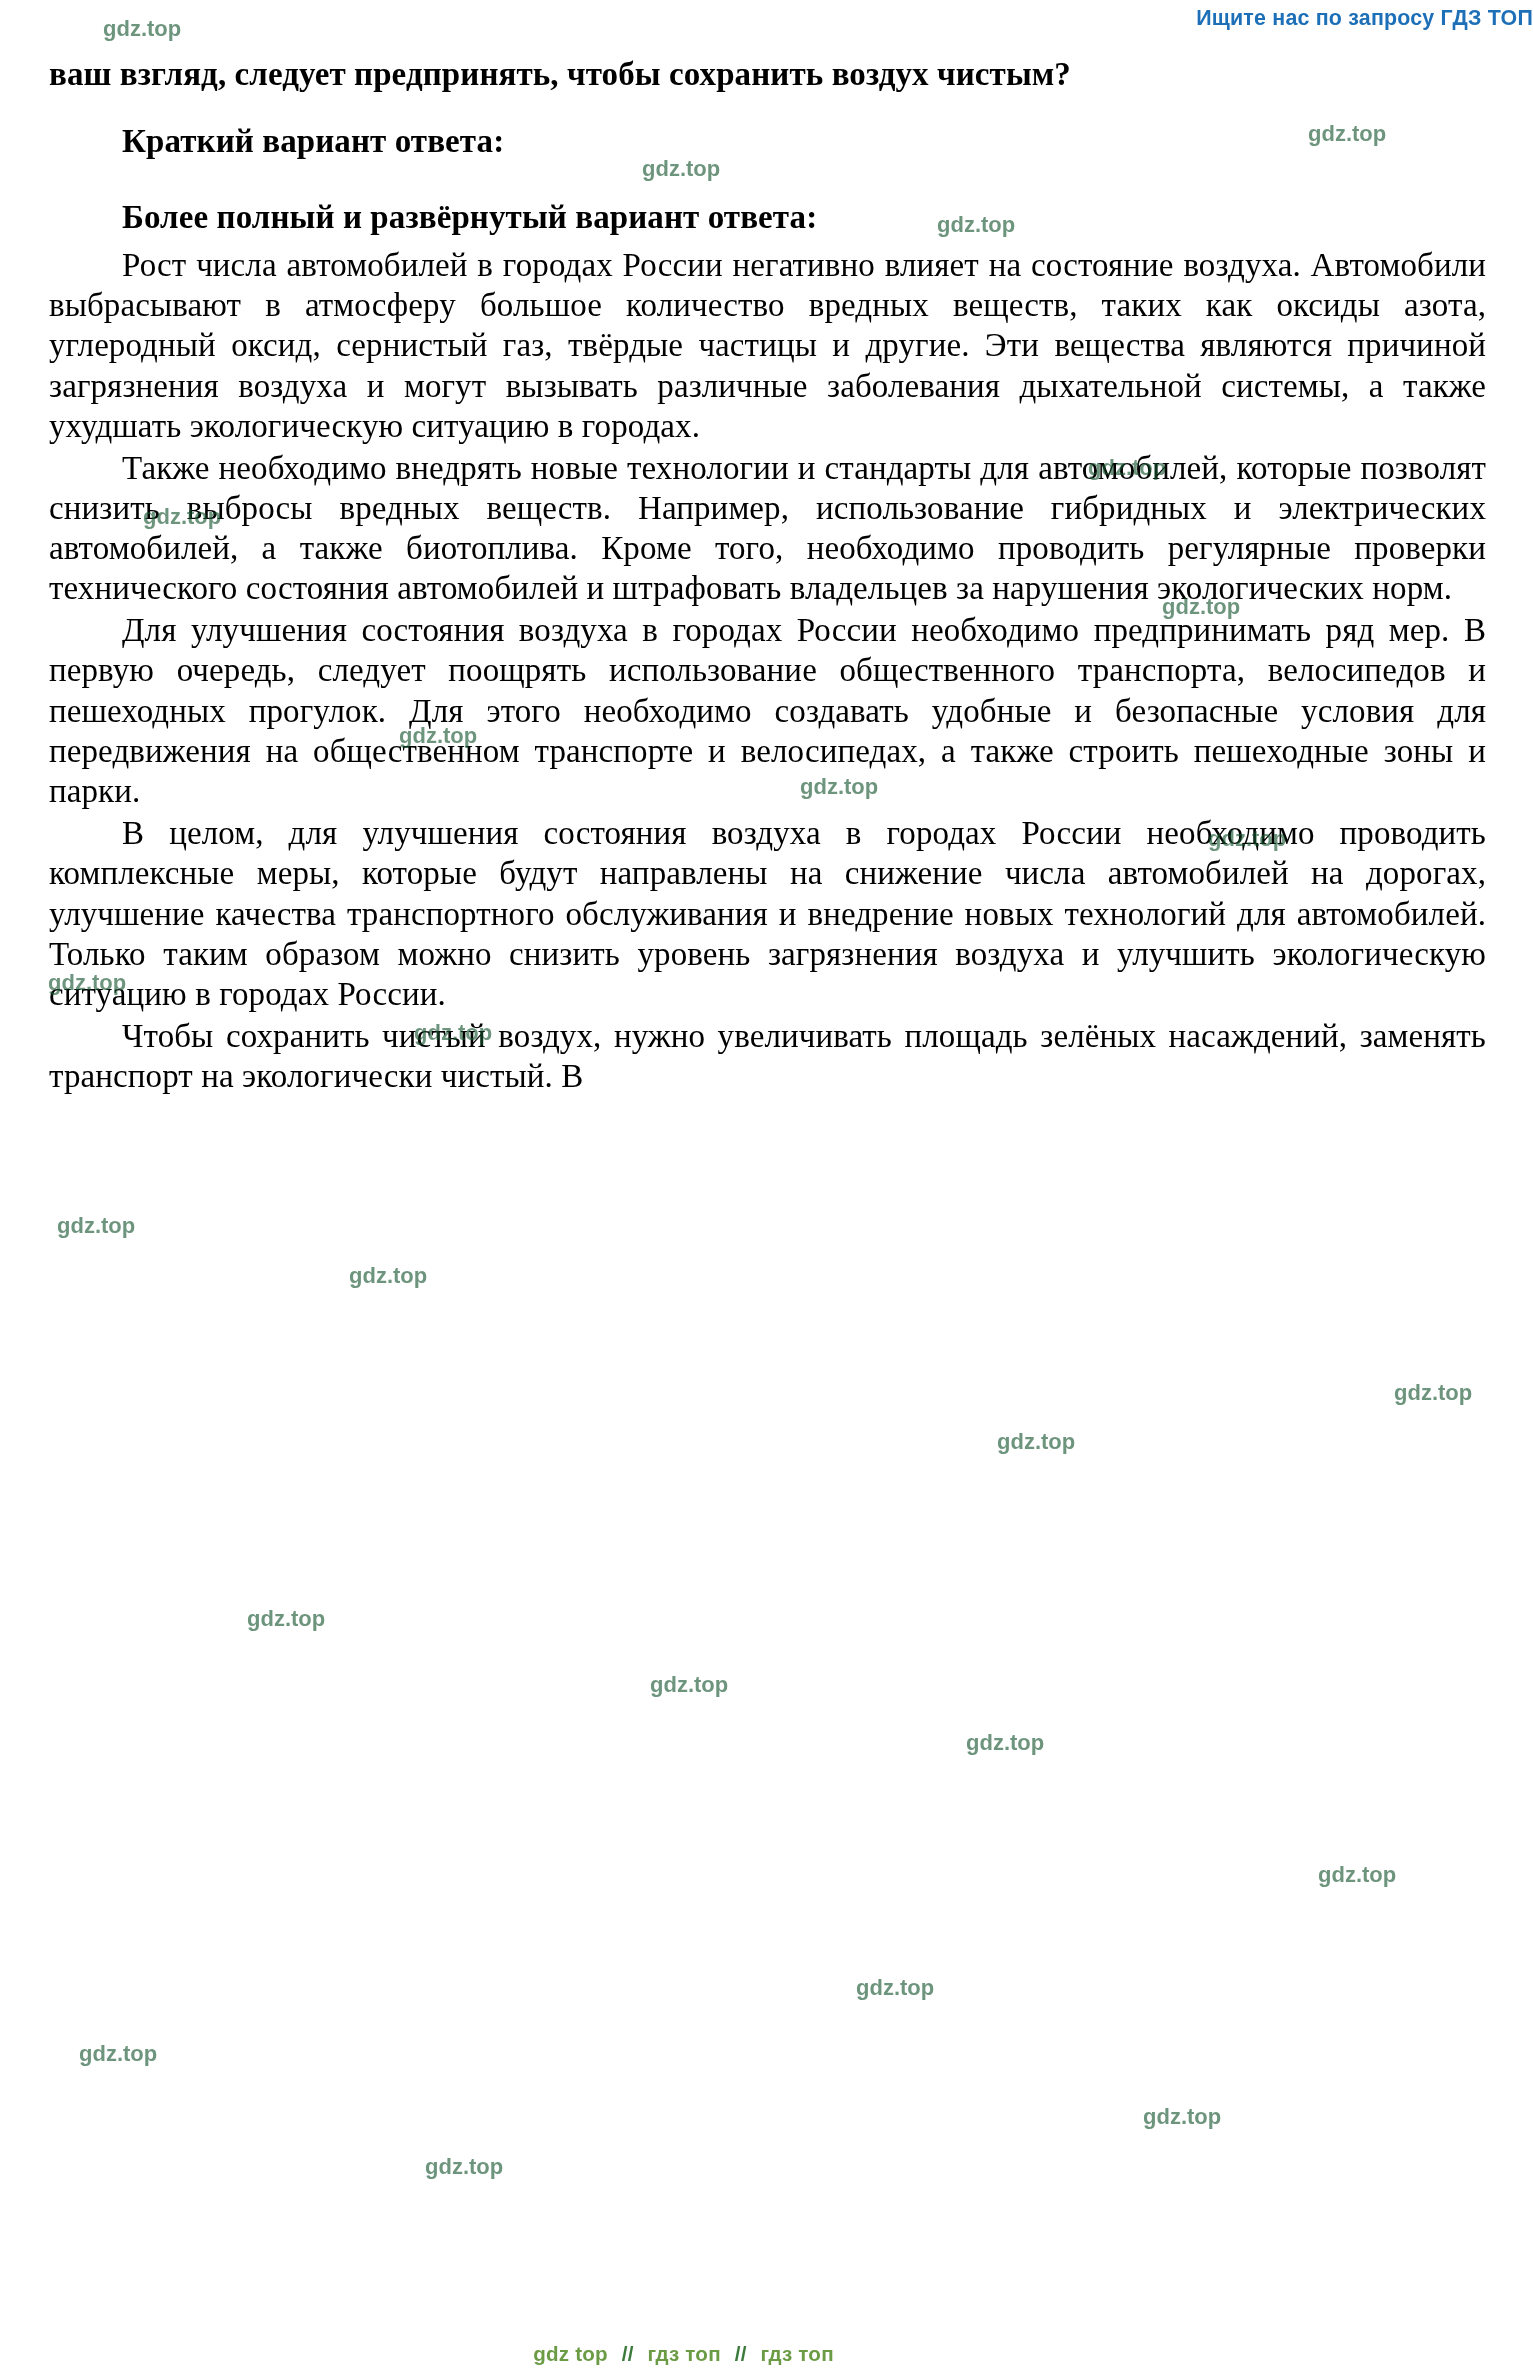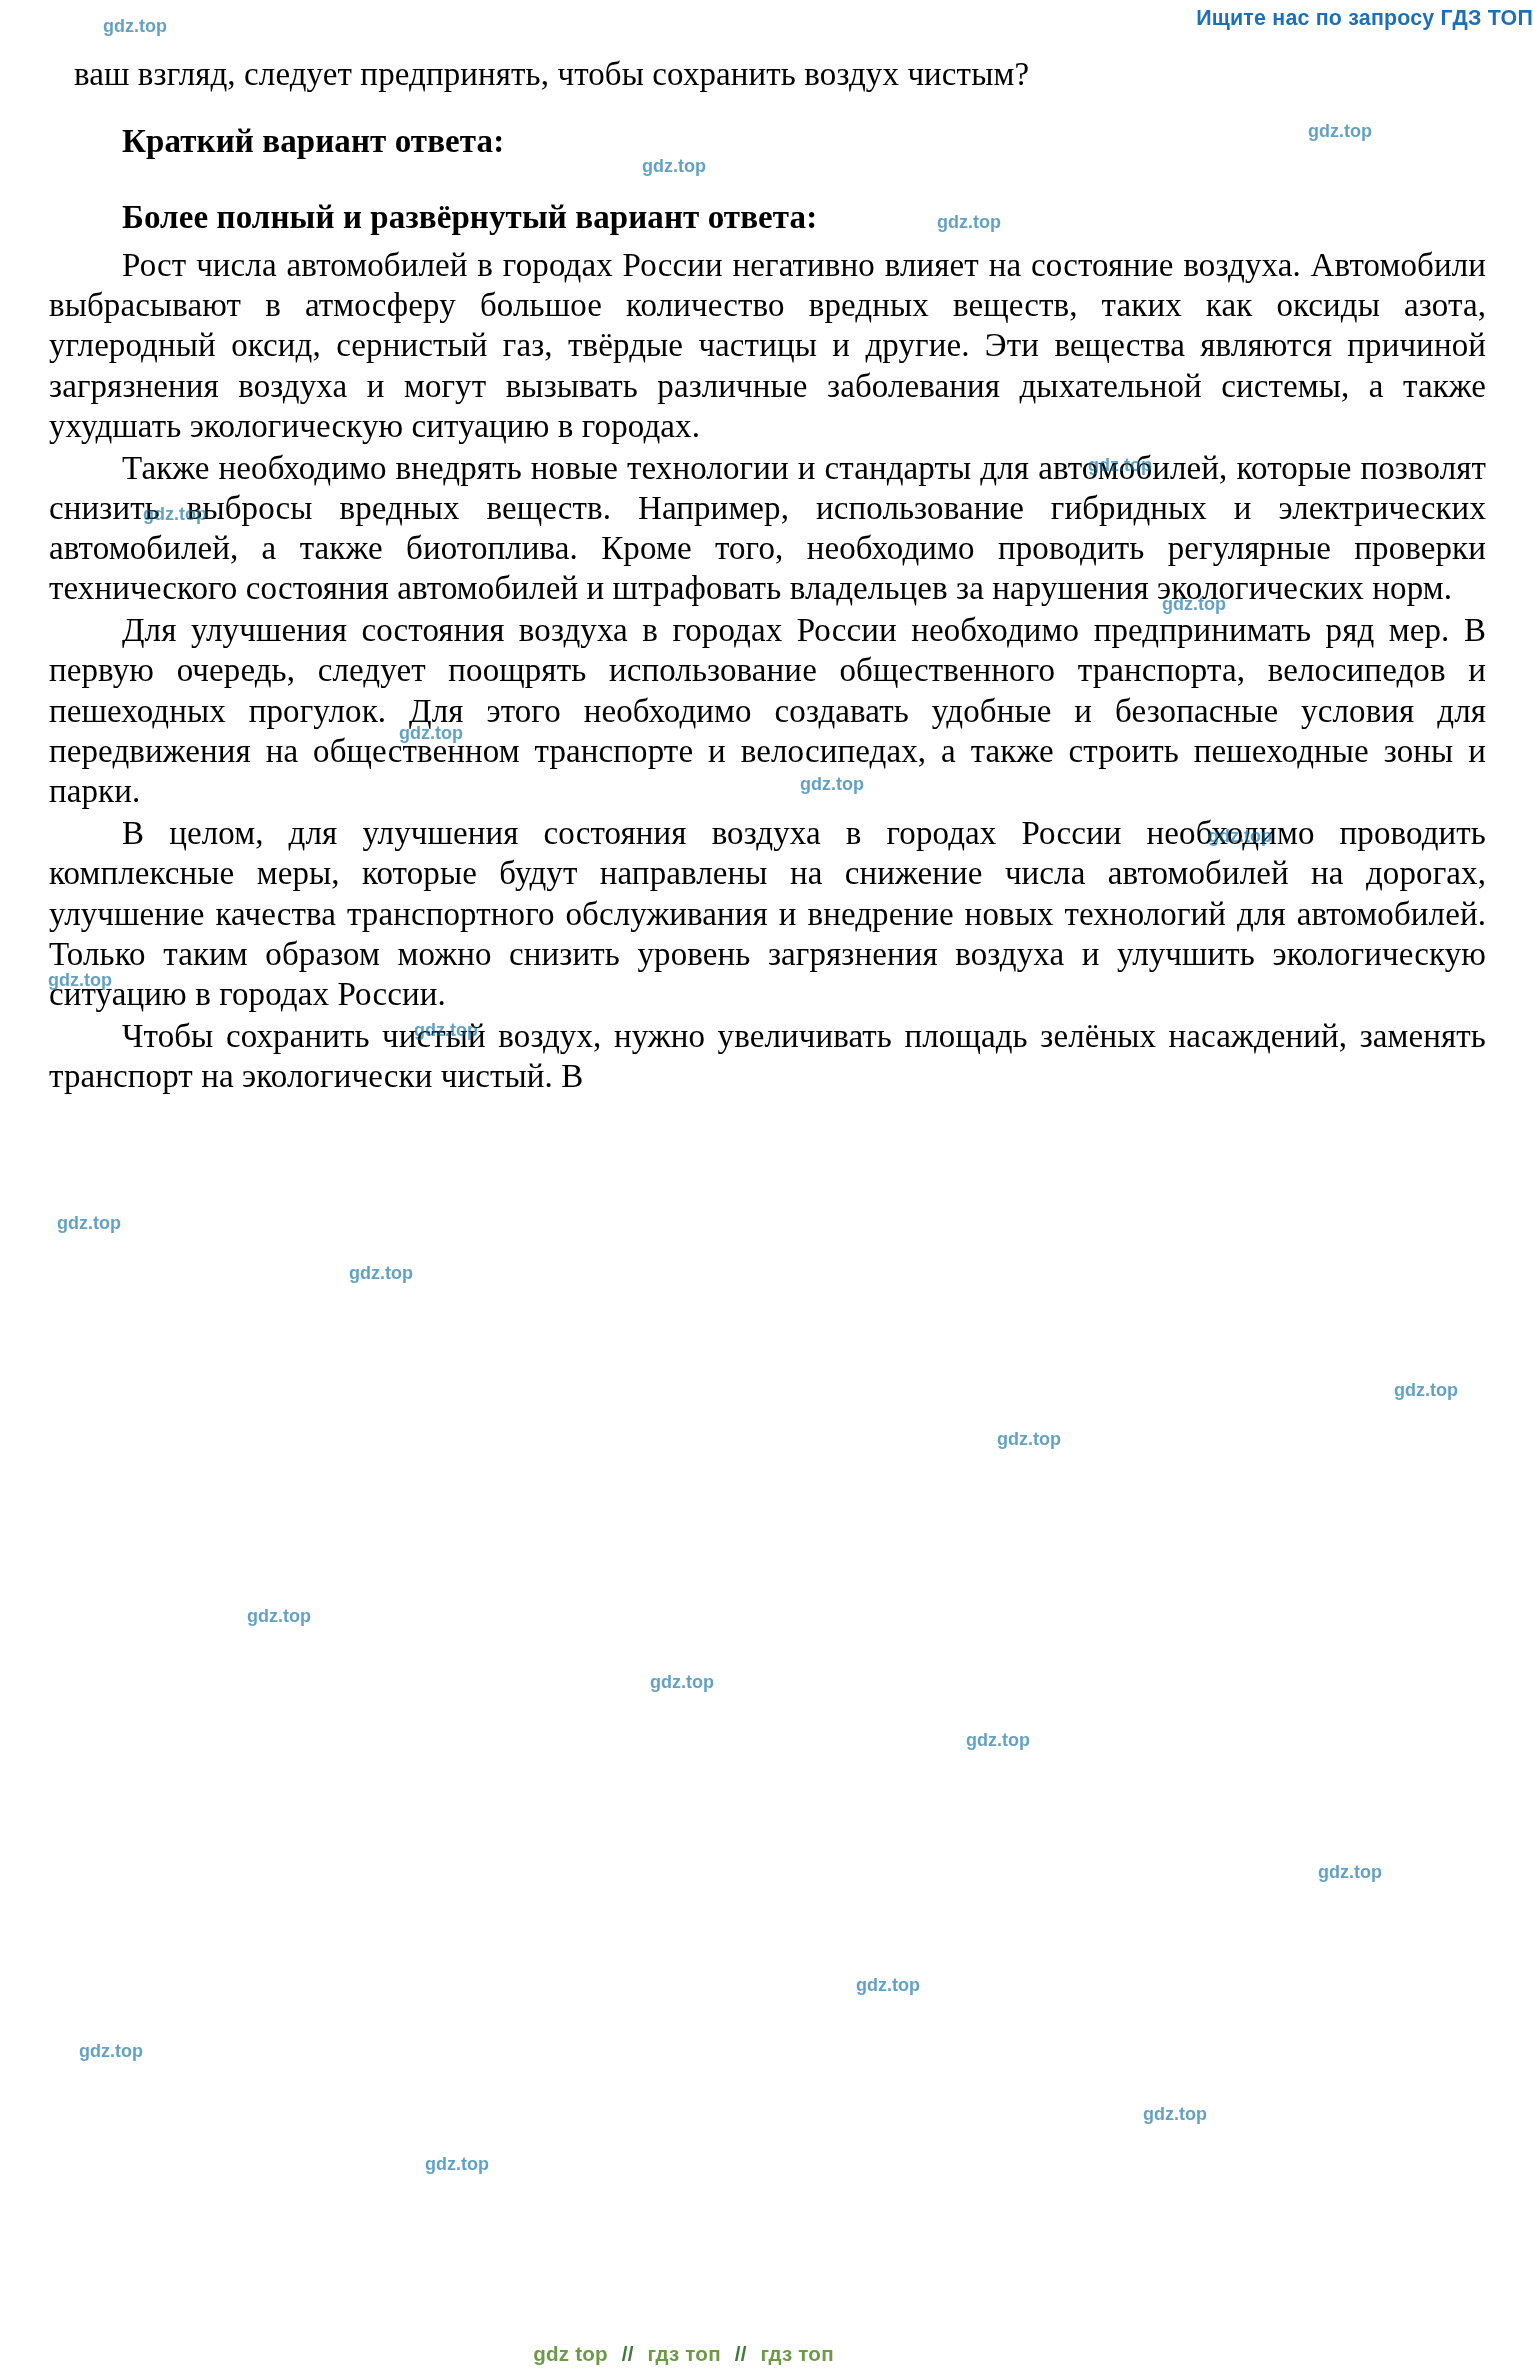--- a/index.html
+++ b/index.html
@@ -51,38 +51,37 @@
   p.indent {
     text-indent: 73px;
   }
   p.bold {
     font-weight: bold;
     text-indent: 73px;
     margin-top: 8px;
     margin-bottom: 8px;
   }
   p.title {
-    font-weight: normal;
+    font-weight: bold;
     text-indent: 0;
     margin-bottom: 9.5px;
-    margin-left: 25px;
   }
   .gap {
     height: 19px;
   }
   .gap-sm {
     height: 9.5px;
   }
   
   .wm {
     position: absolute;
     font-family: "Liberation Sans", sans-serif;
-    font-size: 18px;
+    font-size: 22px;
     font-weight: bold;
-    color: #0369a1;
+    color: #14532d;
     opacity: 0.62;
     white-space: nowrap;
     pointer-events: none;
   }
   .footer {
     position: absolute;
     bottom: 11px;
     left: 0;
     width: 1367px;
     text-align: center;

